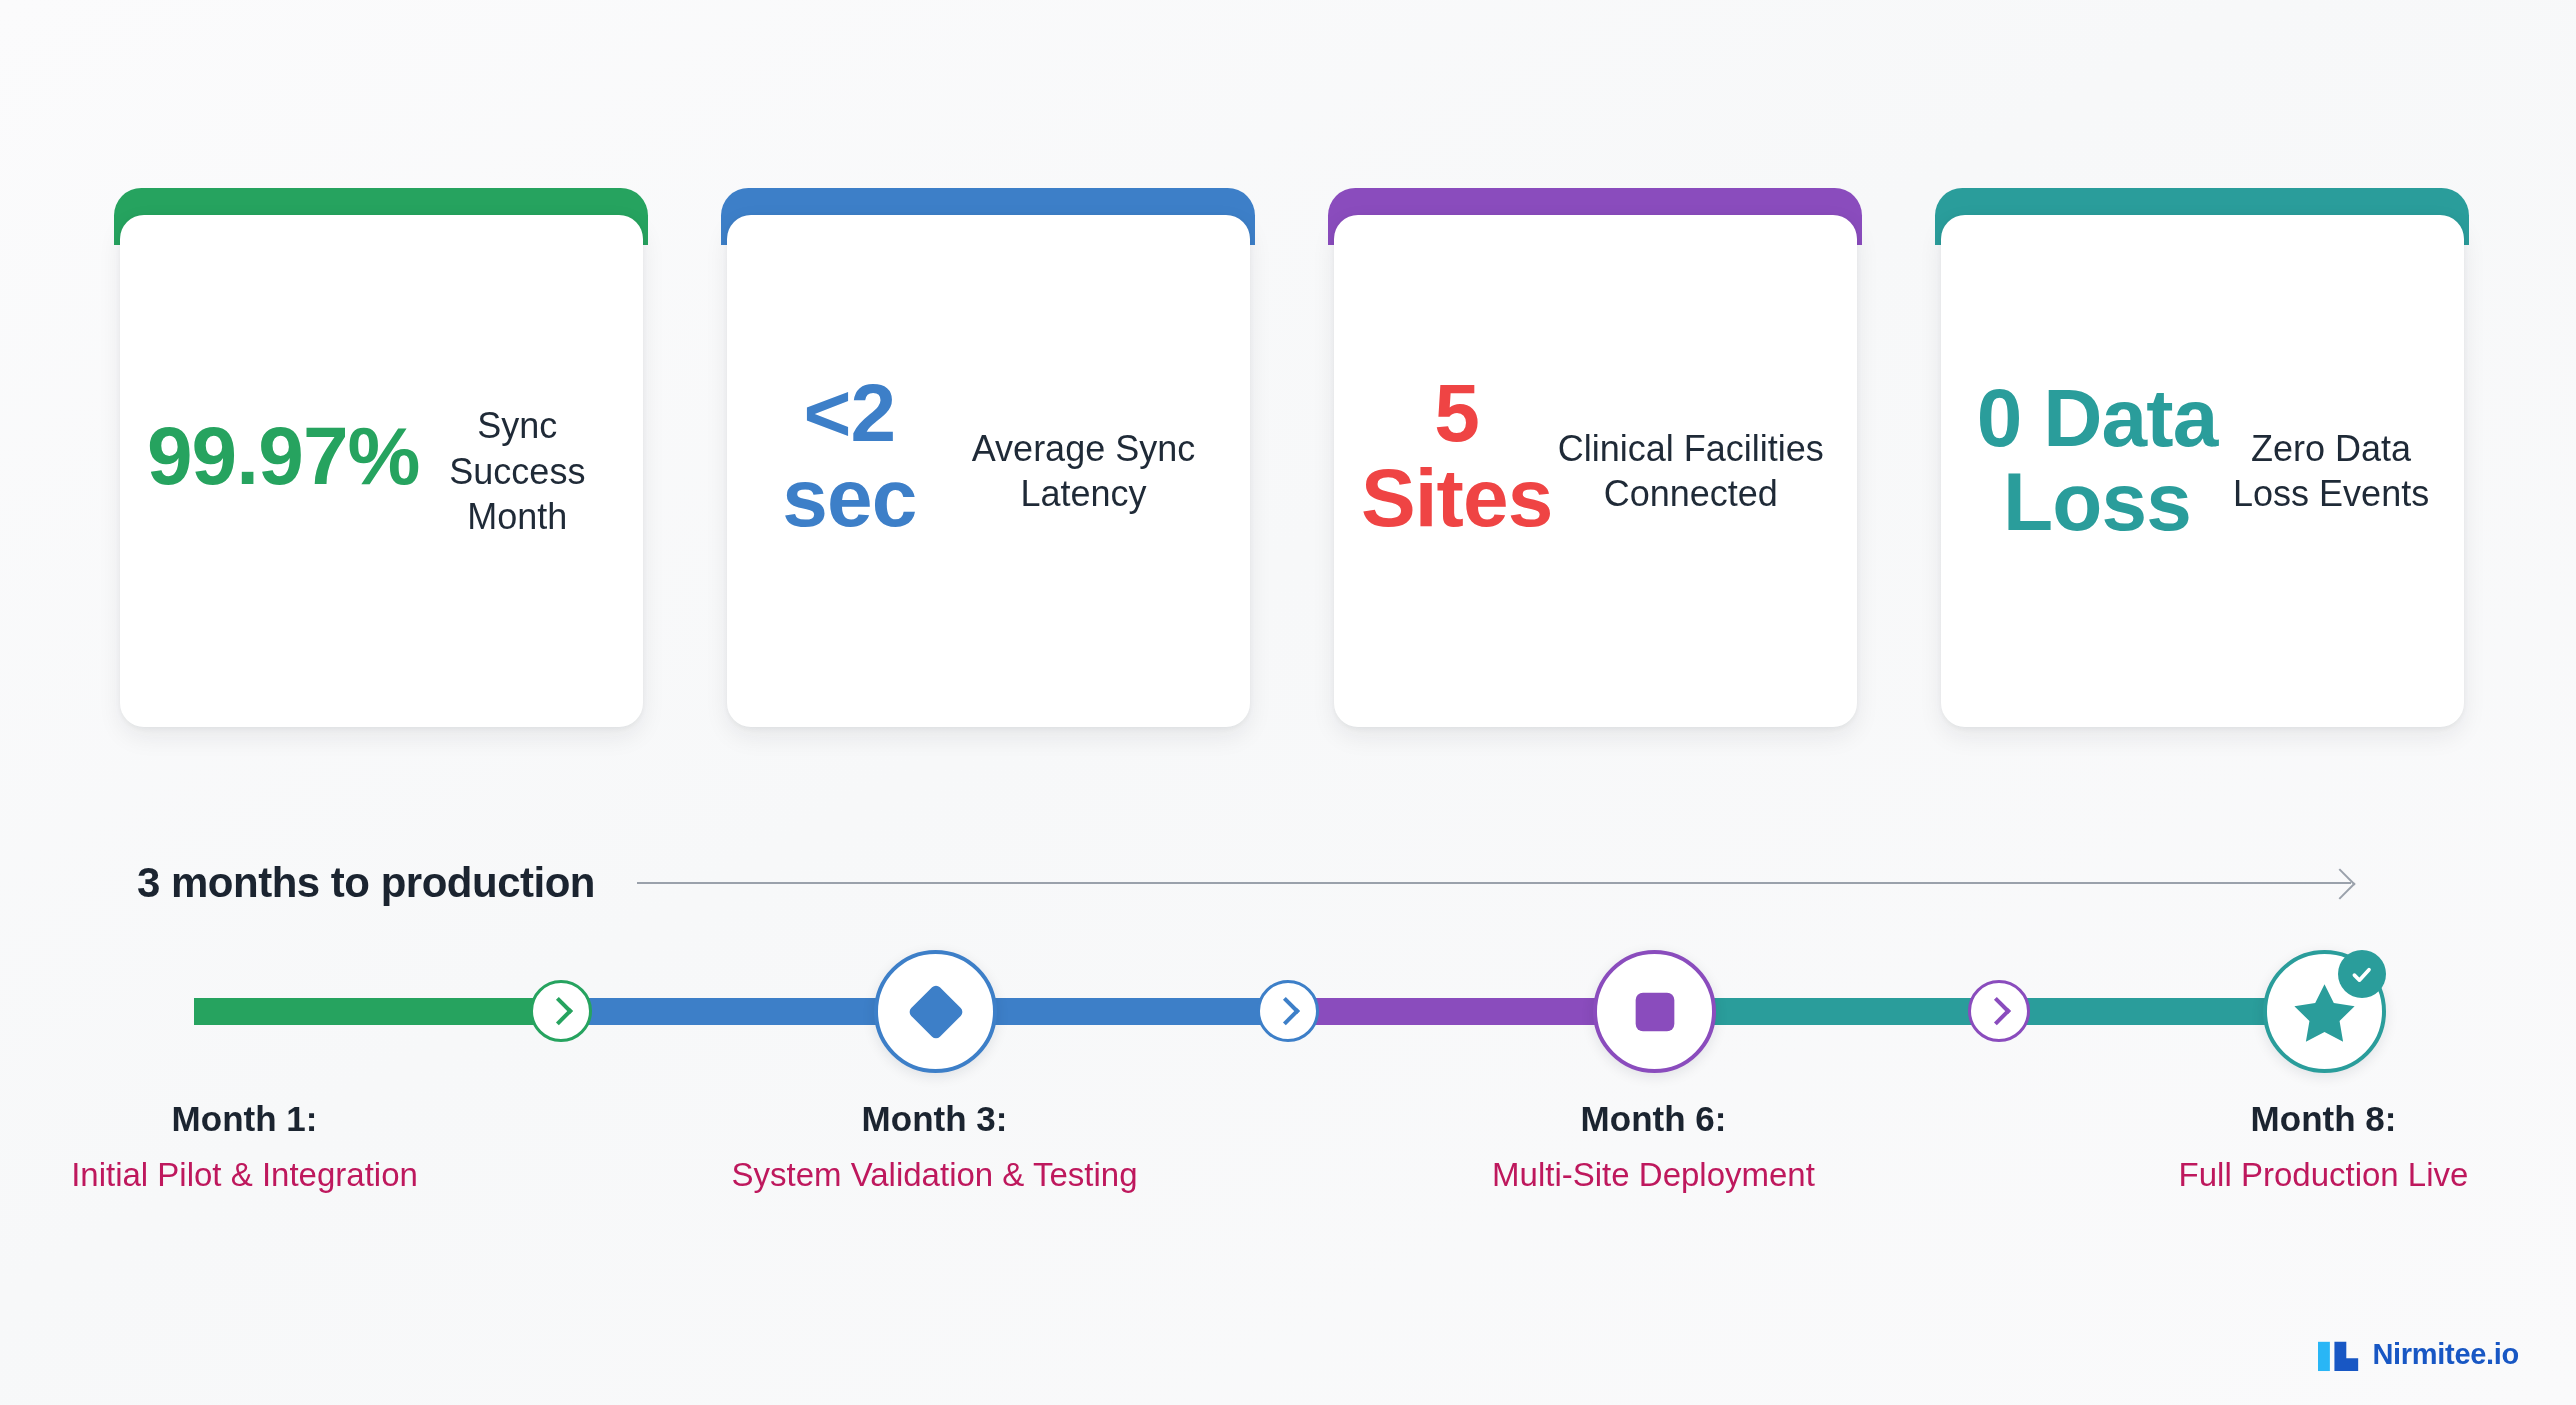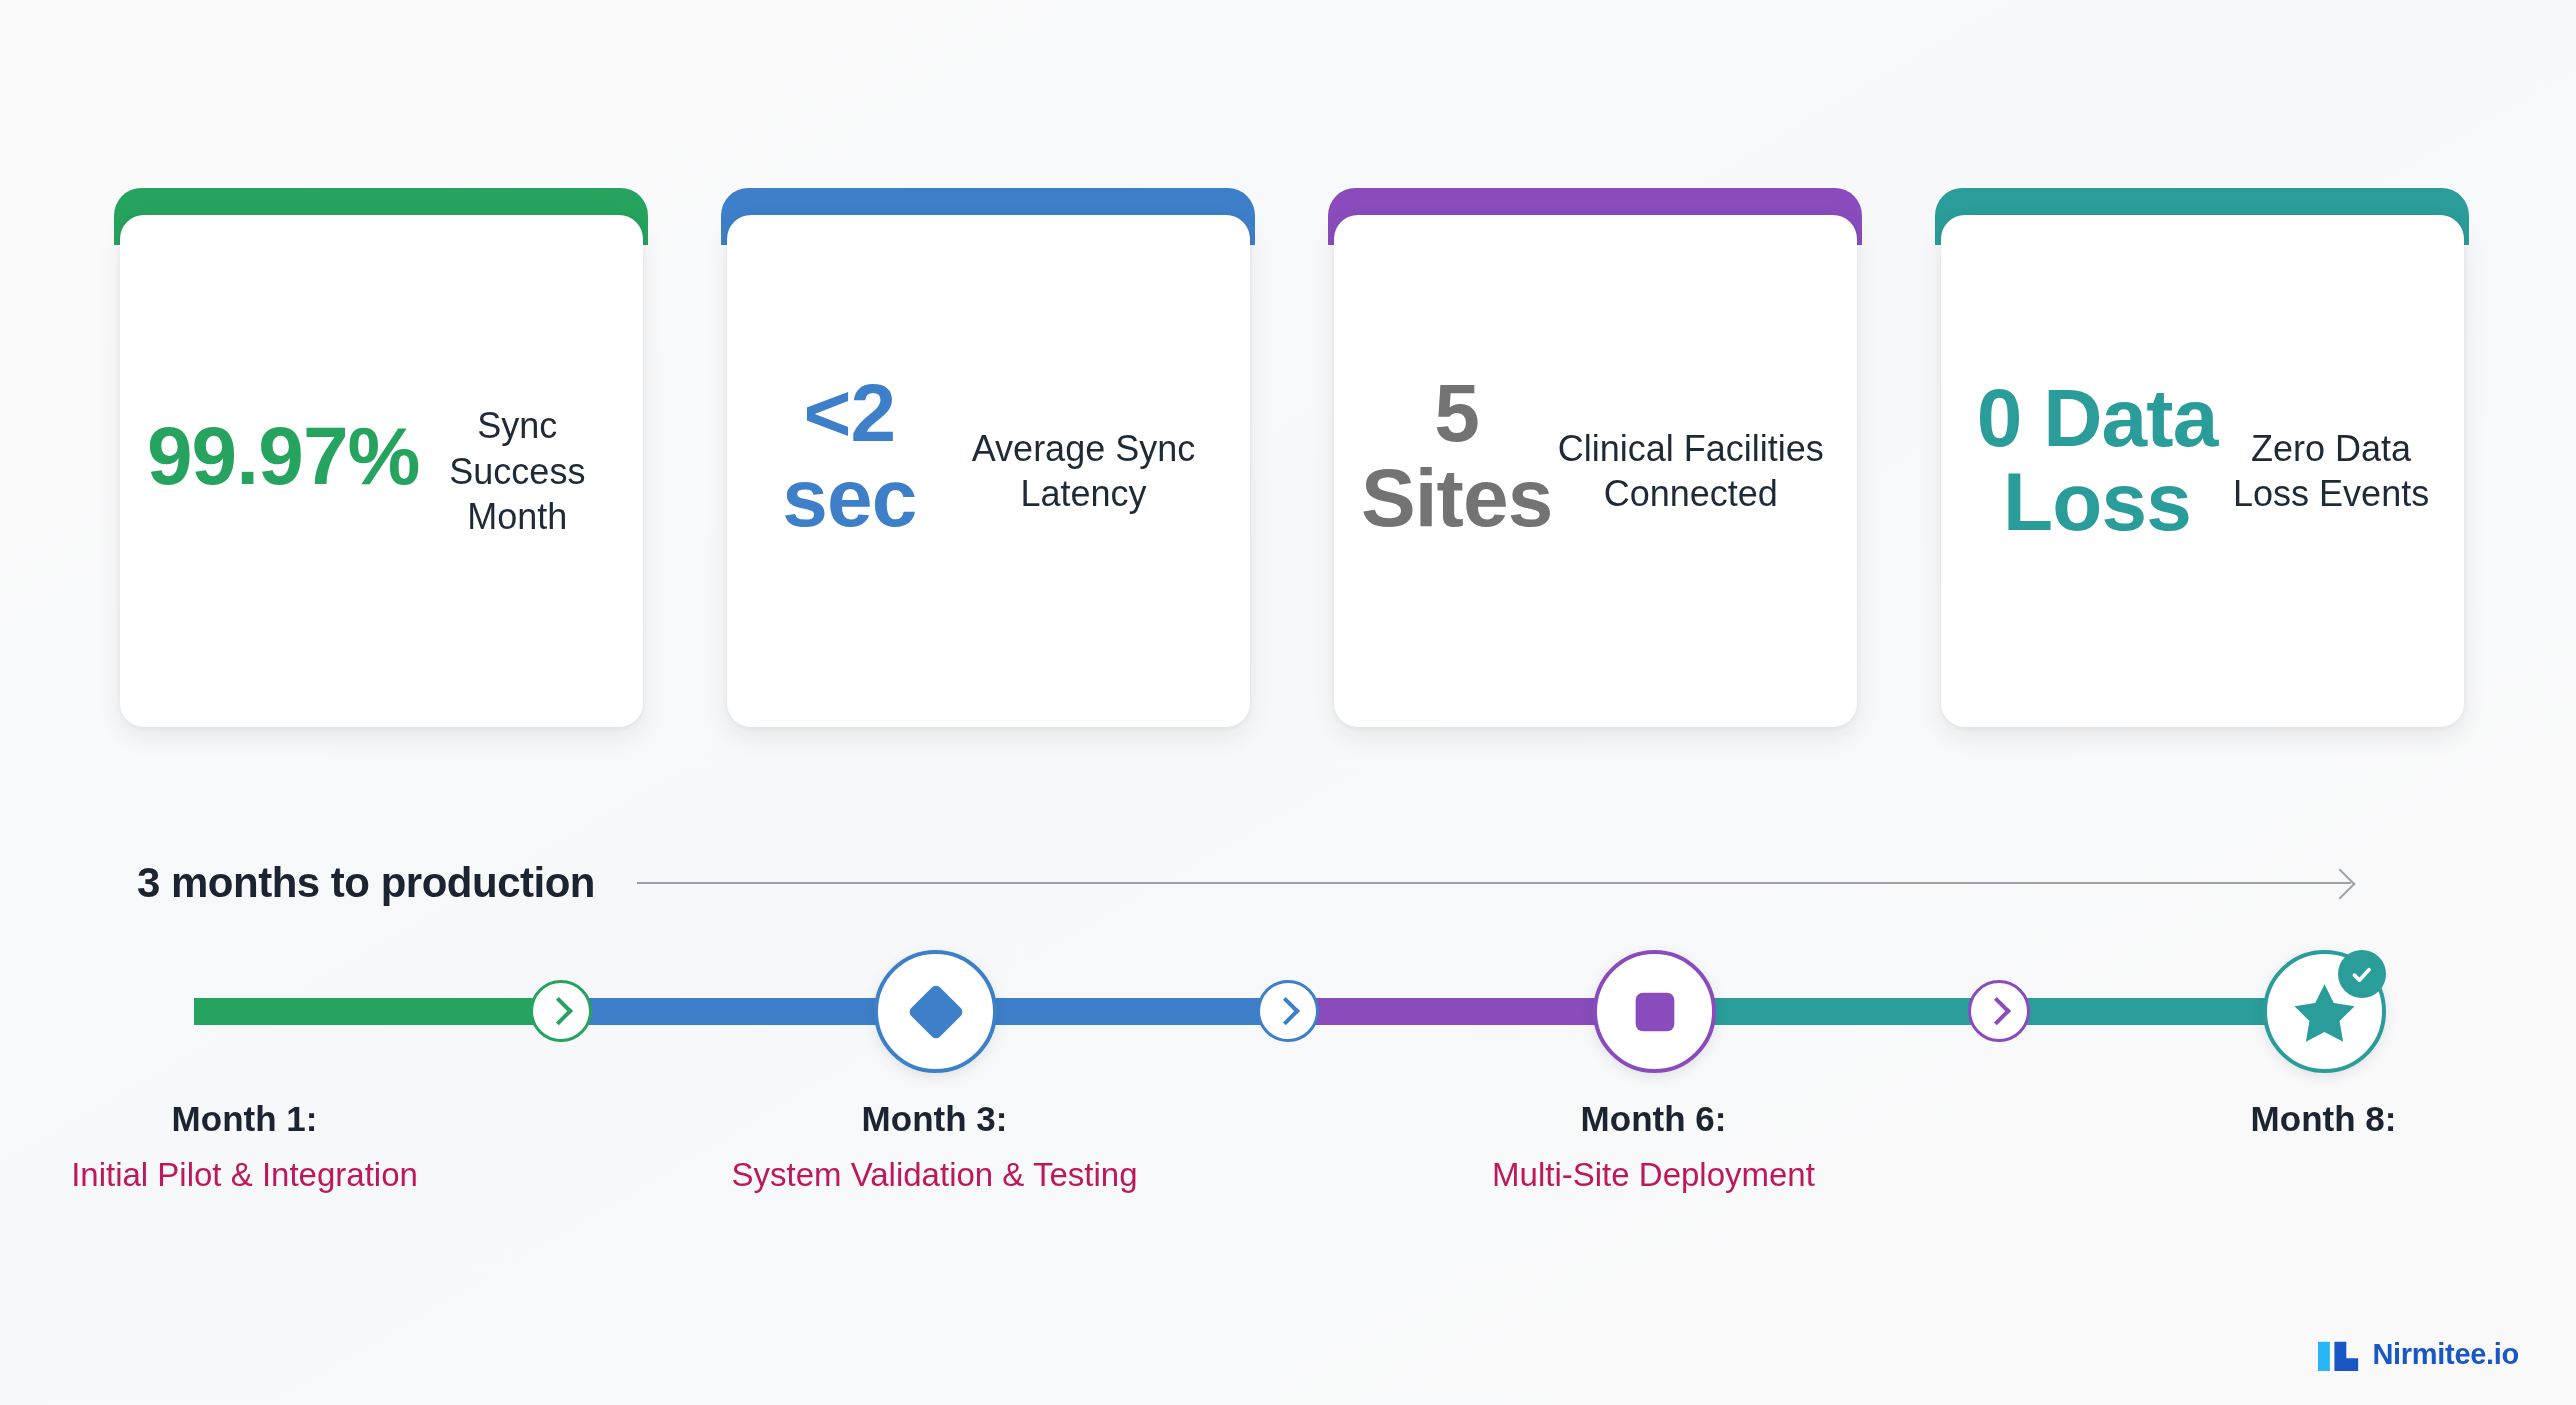--- a/index.html
+++ b/index.html
@@ -237,21 +237,21 @@
     <div class="card-accent" style="background:#3d7fc8"></div>
     <div class="card-body">
       <div class="metric-value" style="color:#3d7fc8">&lt;2 sec</div>
       <div class="metric-label">Average Sync Latency</div>
     </div>
   </div>
 
   <div class="metric-card">
     <div class="card-accent" style="background:#8a4cbd"></div>
     <div class="card-body">
-      <div class="metric-value" style="color:#737373">5 Sites</div>
+      <div class="metric-value" style="color:#ef4444">5 Sites</div>
       <div class="metric-label">Clinical Facilities Connected</div>
     </div>
   </div>
 
   <div class="metric-card">
     <div class="card-accent" style="background:#2a9d9b"></div>
     <div class="card-body">
       <div class="metric-value two-line" style="color:#2a9d9b">0 Data Loss</div>
       <div class="metric-label">Zero Data Loss Events</div>
     </div>
@@ -318,20 +318,21 @@
 <div class="ms-label" style="left:935px">
   <div class="ms-title">Month 3:</div>
   <div class="ms-desc">System Validation &amp; Testing</div>
 </div>
 <div class="ms-label" style="left:1654px">
   <div class="ms-title">Month 6:</div>
   <div class="ms-desc">Multi-Site Deployment</div>
 </div>
 <div class="ms-label" style="left:2324px">
   <div class="ms-title">Month 8:</div>
+  <div class="ms-desc">Full Production Live</div>
 </div>
 
 <div class="footer-logo">
   <svg class="logo-mark" width="42" height="35" viewBox="0 0 46 38">
     <rect x="0" y="4" width="13" height="32" fill="#29b6f6"></rect>
     <path d="M18 4 H31 V22 H44 V36 H18 Z" fill="#1857c4"></path>
   </svg>
   <span class="logo-text">Nirmitee.io</span>
 </div>
 

